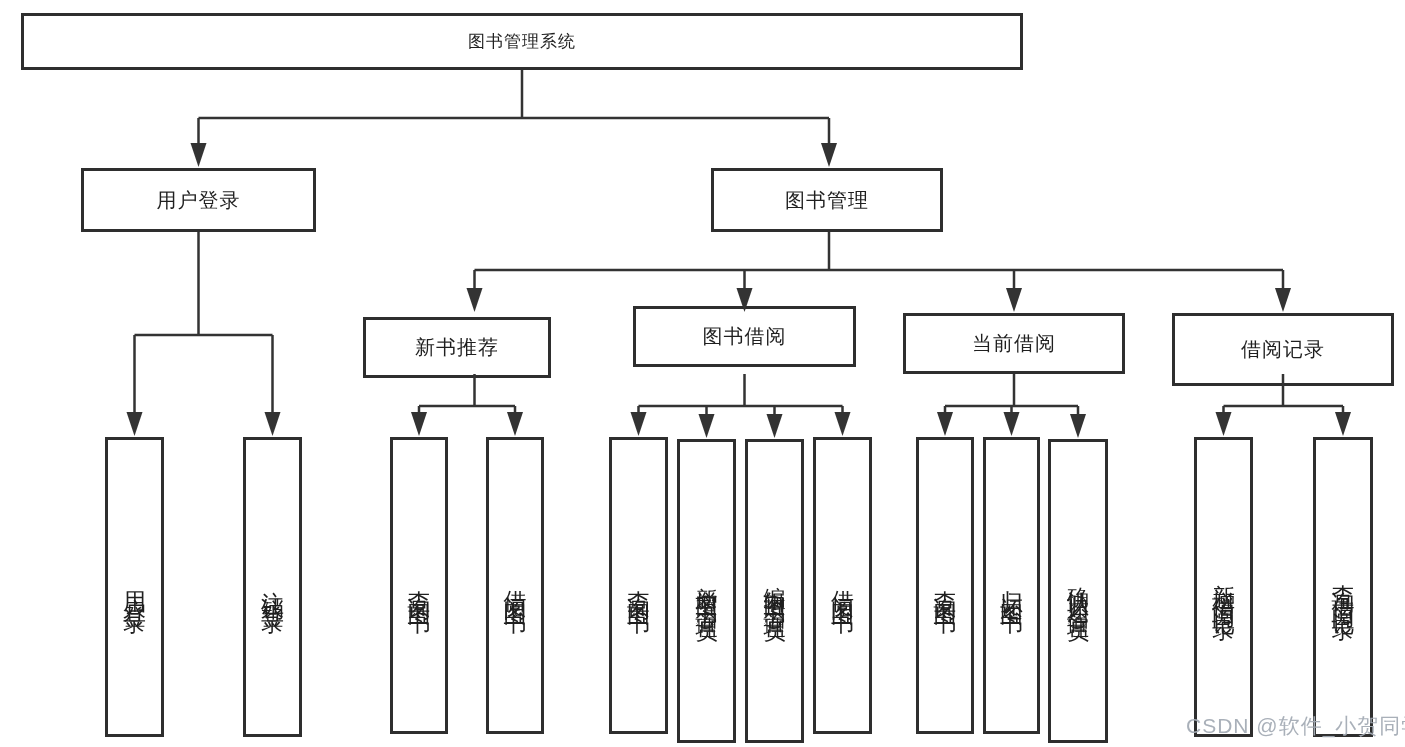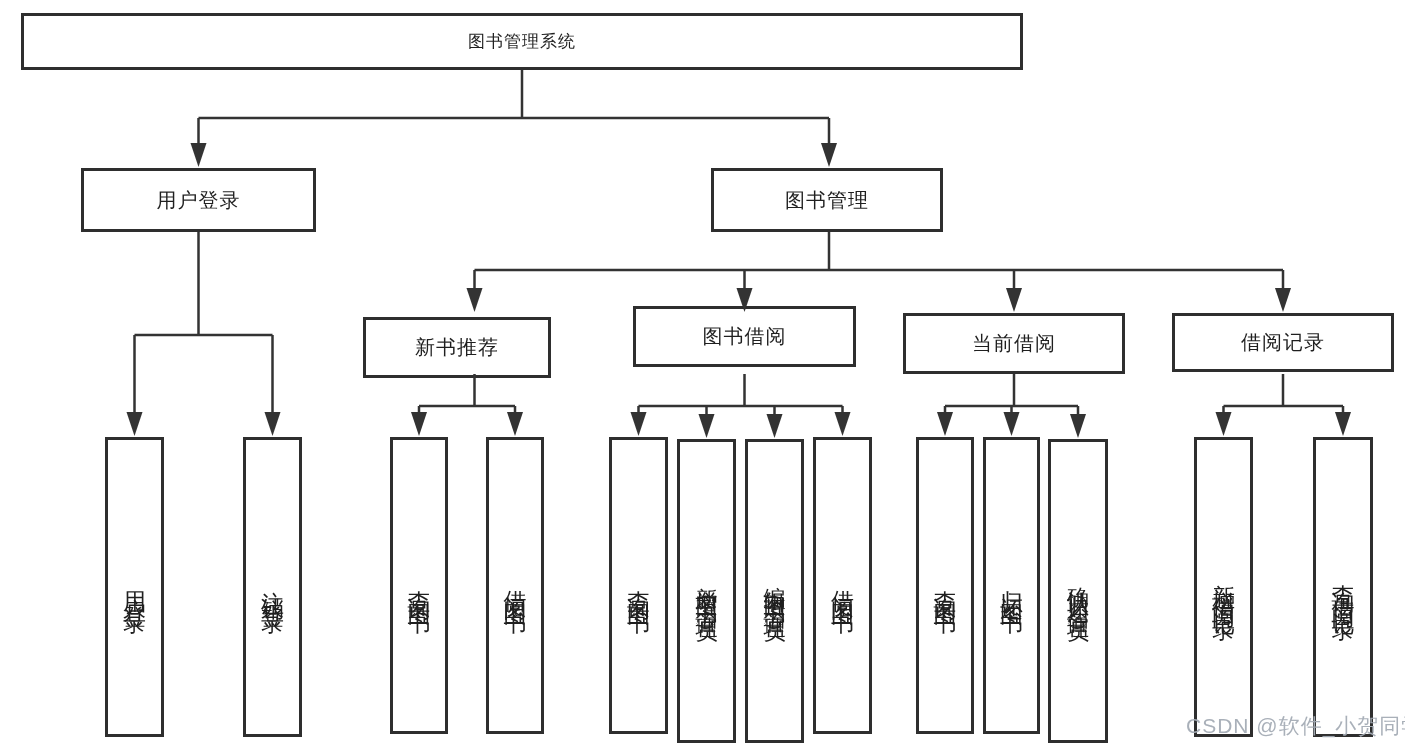--- a/index.html
+++ b/index.html
@@ -116,21 +116,21 @@
 
   <div class="node hbox" style="left:363px;top:317px;width:188px;height:61px">
     <span>新书推荐</span>
   </div>
   <div class="node hbox" style="left:633px;top:306px;width:223px;height:61px">
     <span>图书借阅</span>
   </div>
   <div class="node hbox" style="left:903px;top:313px;width:222px;height:61px">
     <span>当前借阅</span>
   </div>
-  <div class="node hbox" style="left:1172px;top:313px;width:222px;height:59px">
+  <div class="node hbox" style="left:1172px;top:313px;width:222px;height:73px">
     <span>借阅记录</span>
   </div>
 
   <div class="node vbox" style="left:105px;top:437px;width:59px;height:300px">
     <span>用户登录</span>
   </div>
   <div class="node vbox" style="left:243px;top:437px;width:59px;height:300px">
     <span>注销登录</span>
   </div>
 

